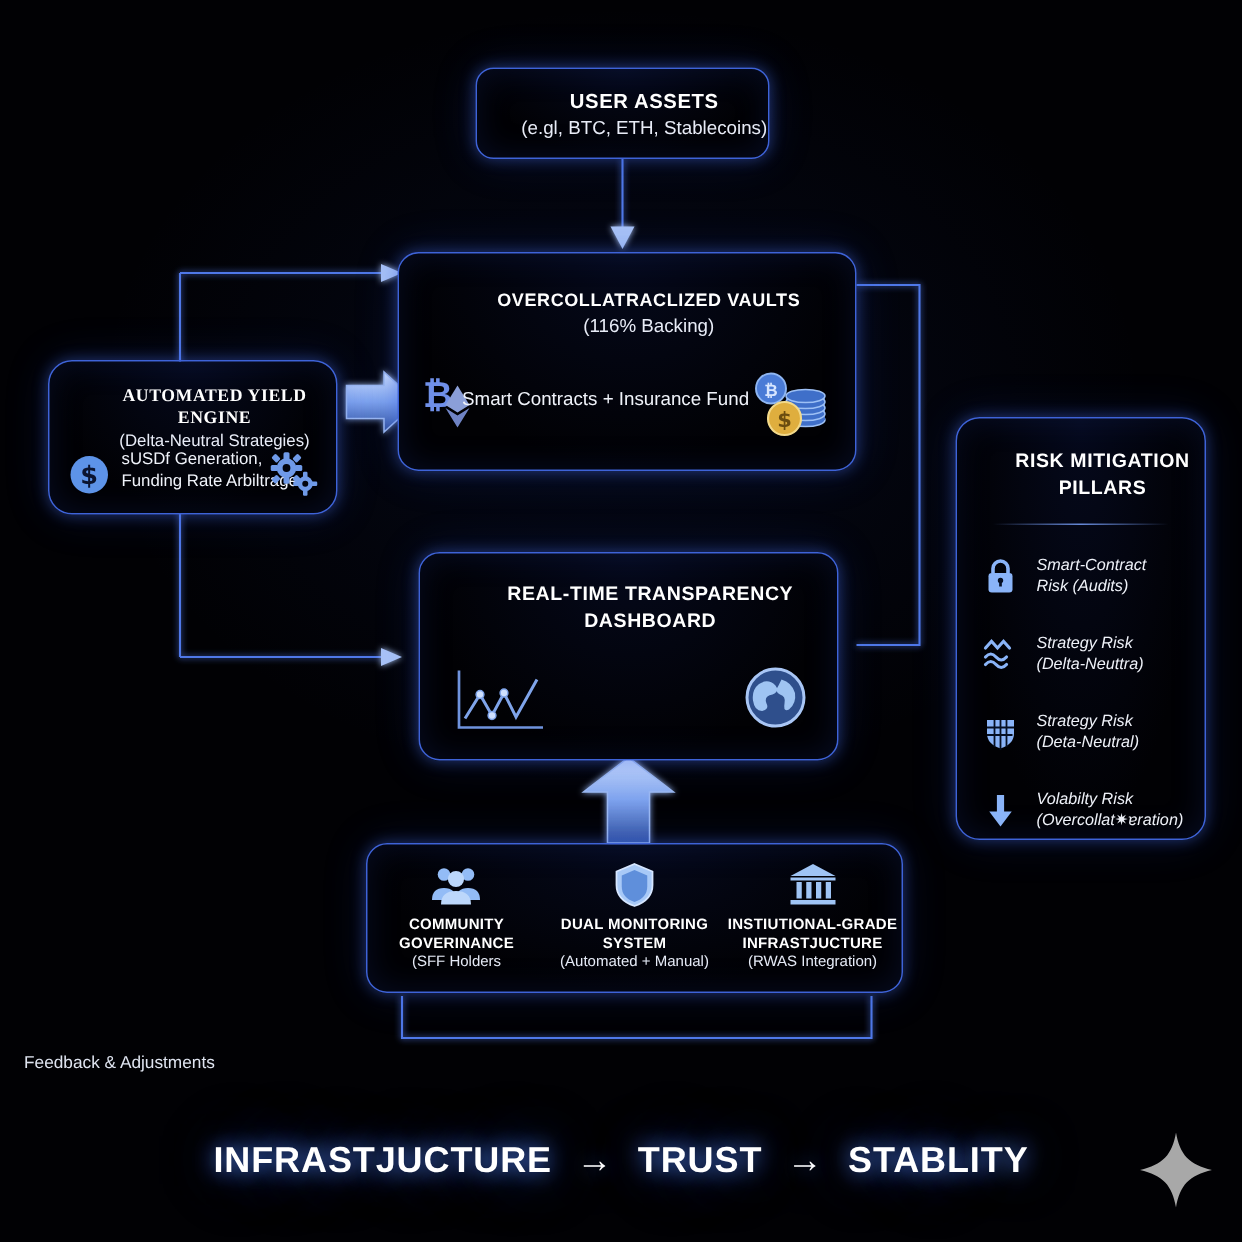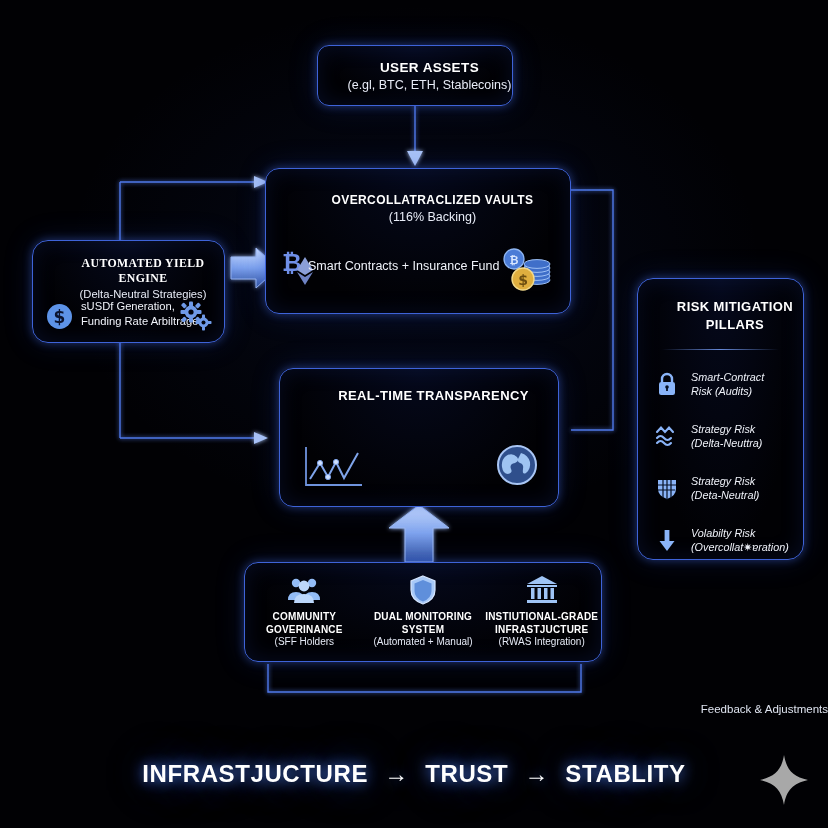--- a/index.html
+++ b/index.html
@@ -68,21 +68,21 @@
   #pillars .ptext{font-size:10.8px;line-height:14px;color:#eef1f8;}
 
   
   #trio{left:244px;top:562px;width:358px;height:100px;border-radius:14px;}
   #trio .cols{position:absolute;inset:0;display:flex;}
   #trio .col{flex:1;display:flex;flex-direction:column;align-items:center;justify-content:flex-start;padding-top:12px;}
   #trio .ticon{width:34px;height:30px;margin-bottom:6px;}
   #trio .tname{font-size:10px;font-weight:bold;text-align:center;line-height:12.5px;letter-spacing:.2px;}
   #trio .tsub{font-size:10px;text-align:center;line-height:12.5px;color:#e5eaf6;}
 
-  #feedback-label{position:absolute;left:0;right:0;top:703px;text-align:right;
+  #feedback-label{position:absolute;left:16px;right:0;top:703px;text-align:left;
       font-size:11.5px;color:#dfe4f0;}
 
   
   #tagline{position:absolute;left:0;right:0;top:760px;text-align:center;
       font-size:24px;font-weight:bold;letter-spacing:.6px;color:#fff;
       text-shadow:0 0 14px rgba(90,140,255,.95),0 0 36px rgba(50,100,230,.65),0 0 60px rgba(30,70,200,.4);}
   #tagline .arrow{margin:0 9px;font-weight:normal;}
   #sparkle{position:absolute;left:757px;top:752px;width:54px;height:56px;}
 </style>
 </head>
@@ -199,20 +199,21 @@
         </g>
         <circle cx="11" cy="11" r="2.6" fill="#02050f"></circle>
         <circle cx="23.5" cy="21.5" r="2" fill="#02050f"></circle>
       </svg>
     </div>
   </div>
 
   <div class="box" id="dashboard">
     <div class="title">
       <div>REAL-TIME TRANSPARENCY</div>
+      <div>DASHBOARD</div>
     </div>
     <div class="row">
       <svg class="chart" viewBox="0 0 62 45">
         <path d="M4,2 L4,40 L60,40" stroke="#6f93dd" stroke-width="1.8" fill="none"></path>
         <polyline points="8,34 18,18 26,32 34,17 42,33 56,8" stroke="#7fa4ea" stroke-width="2" fill="none"></polyline>
         <g fill="#cfe0ff" stroke="#7fa4ea" stroke-width="1">
           <circle cx="18" cy="18" r="2.6"></circle>
             <circle cx="34" cy="17" r="2.6"></circle>
             <circle cx="26" cy="32" r="2.6"></circle>
         </g>

